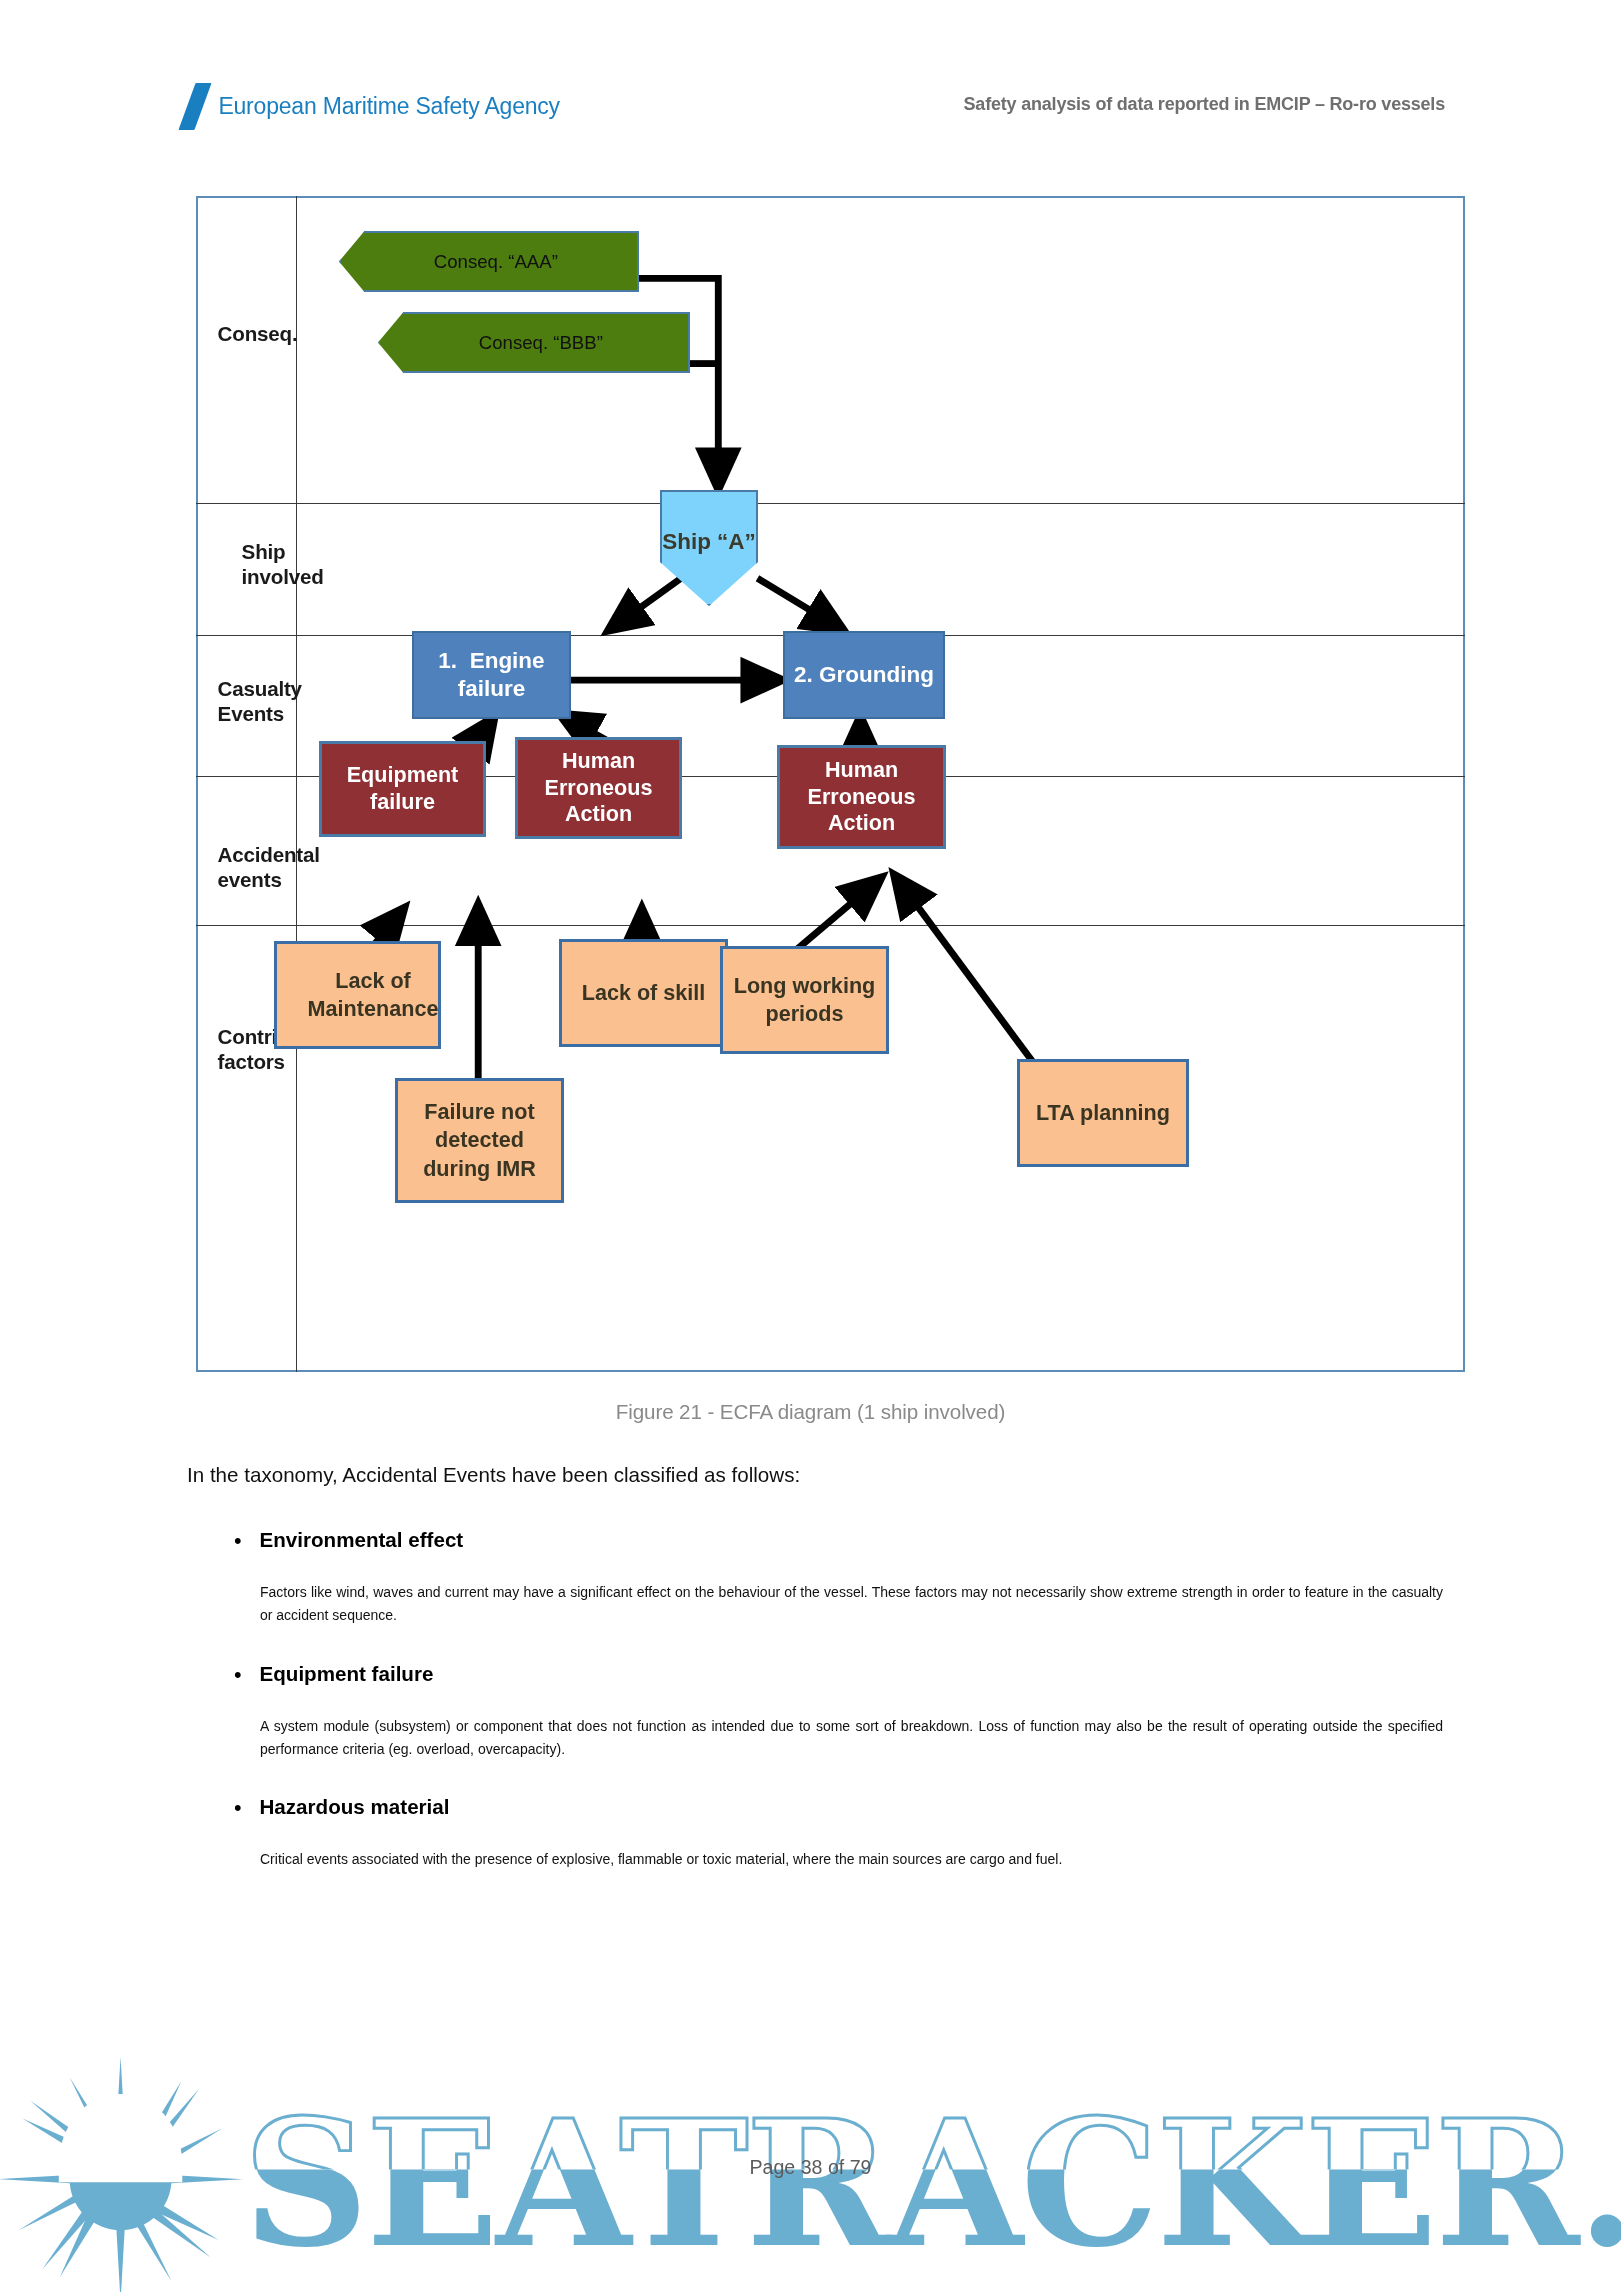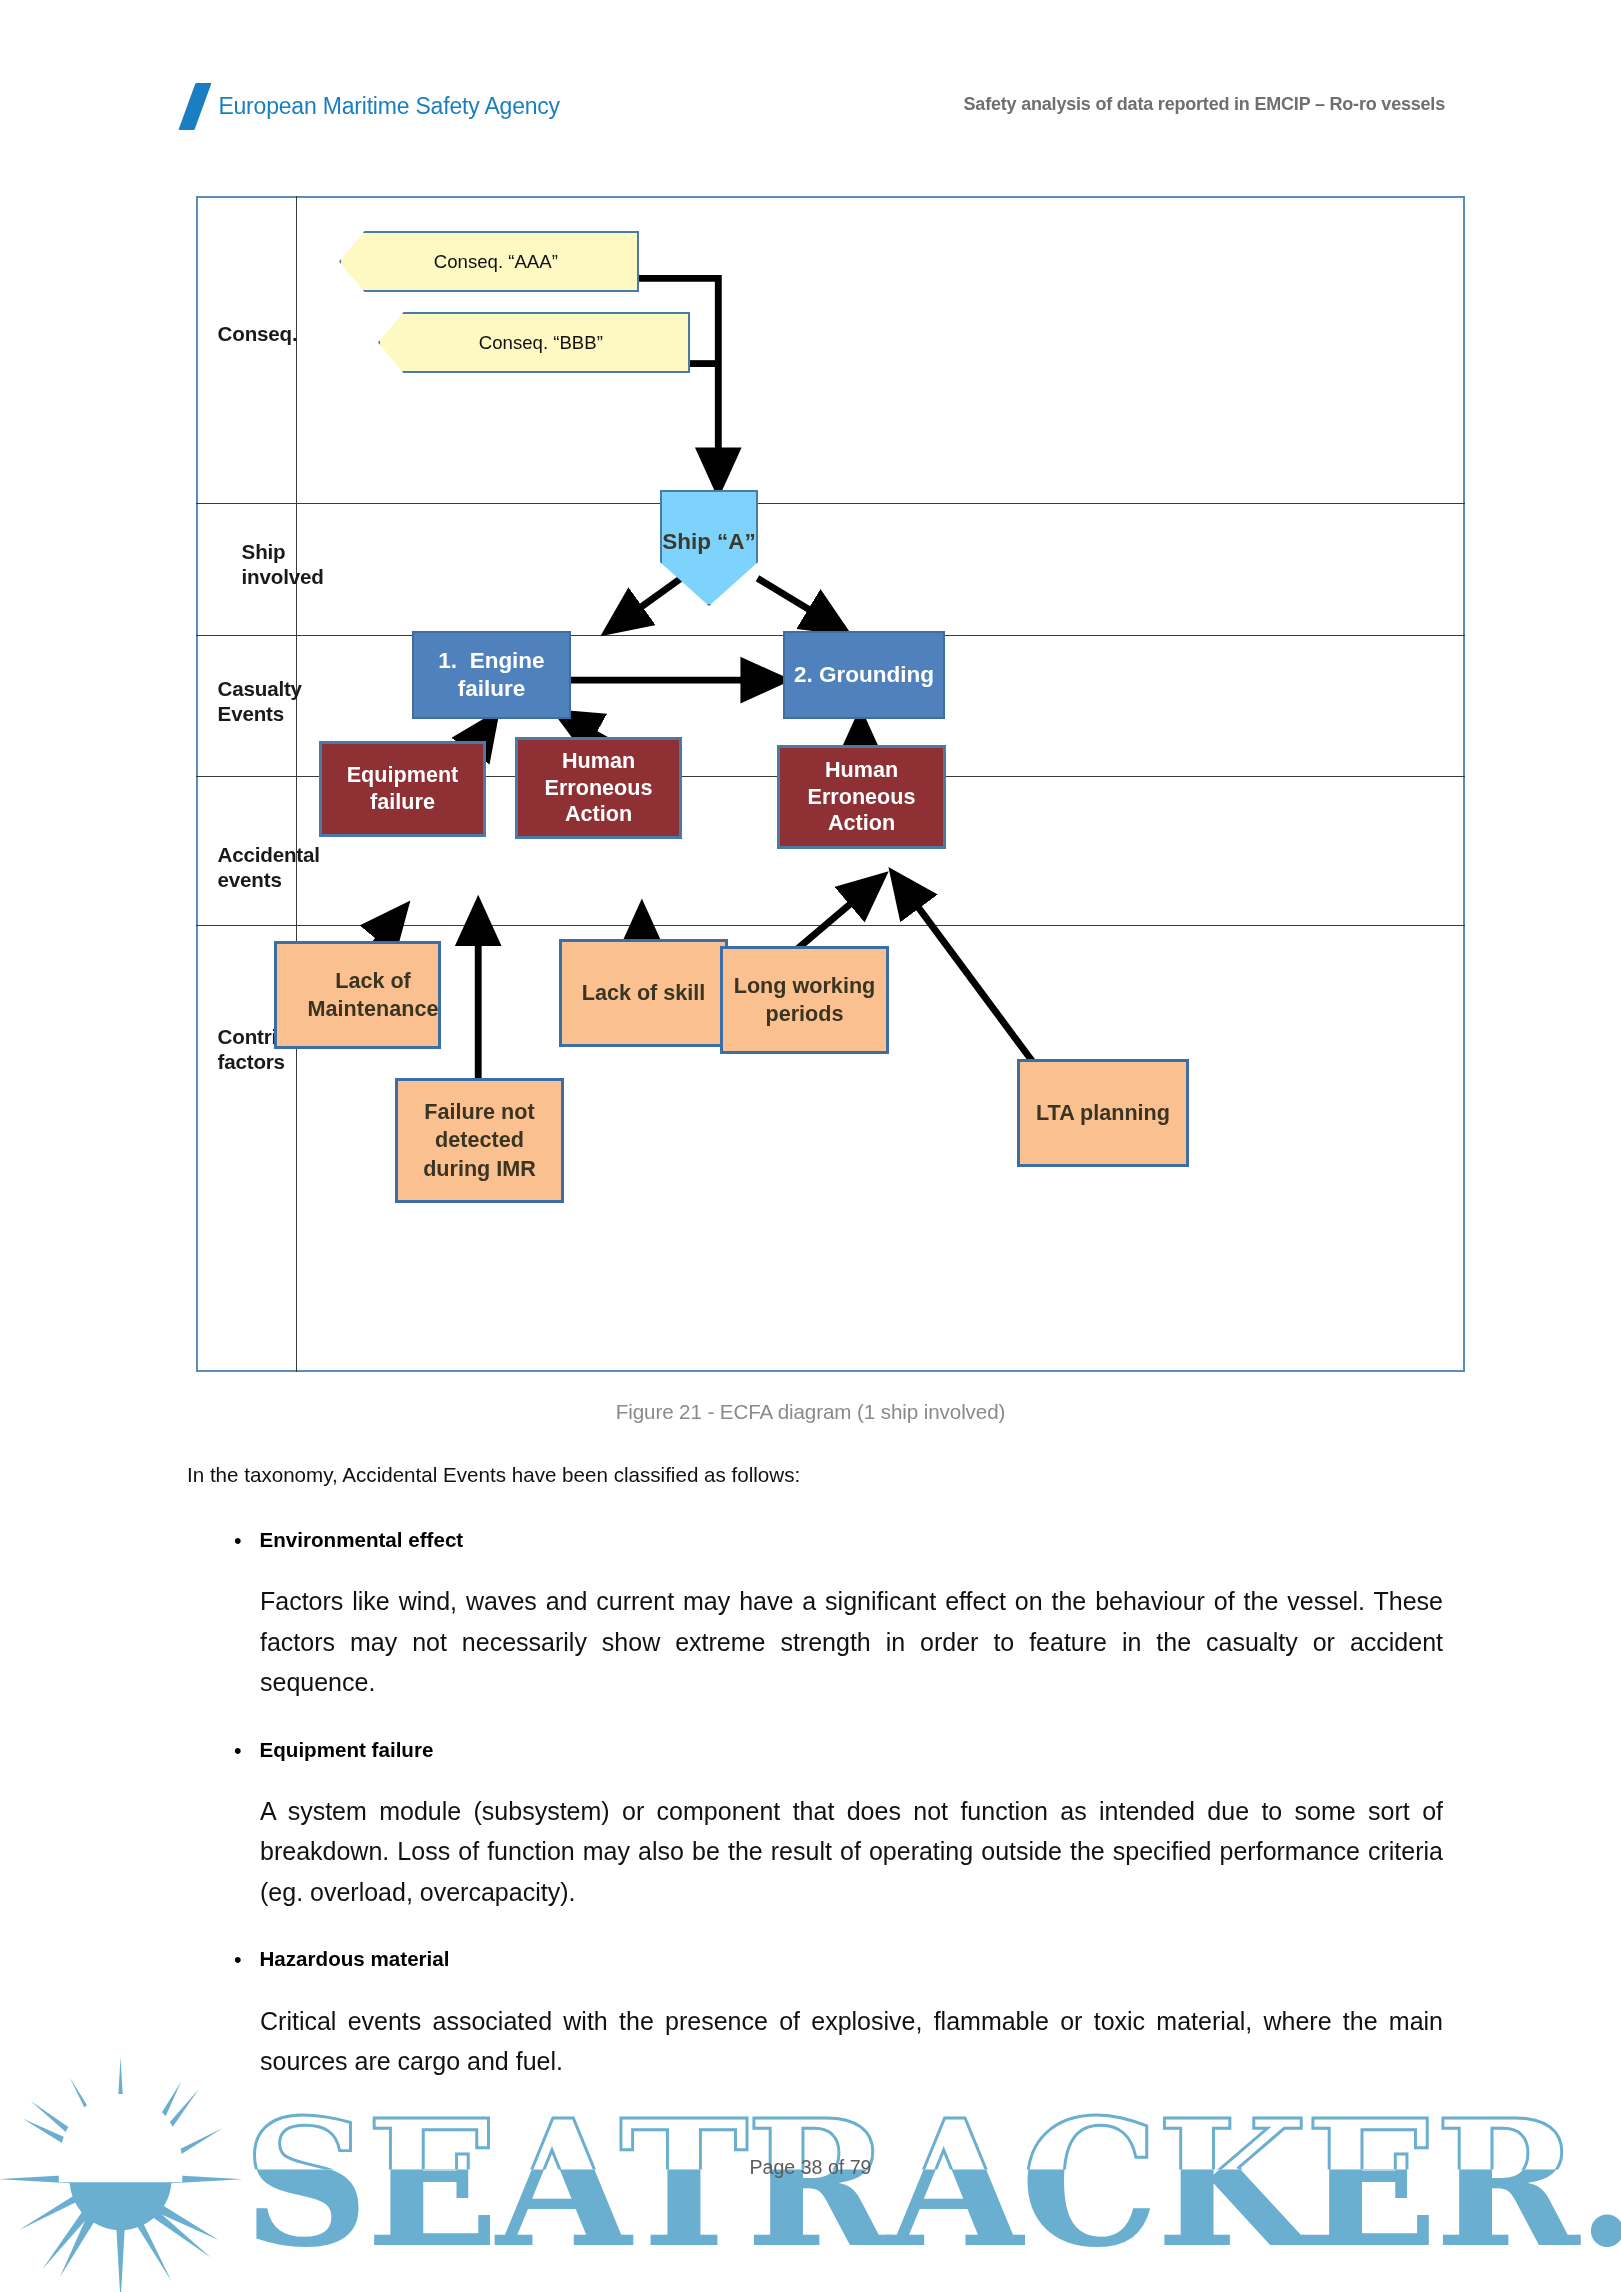--- a/index.html
+++ b/index.html
@@ -22,21 +22,21 @@
   .row-divider{position:absolute;left:0;width:100%;height:1px;background:#3a3a3a;}
   .col-divider{position:absolute;top:0;width:1px;height:100%;background:#3a3a3a;}
 
   .row-label{position:absolute;left:21.6px;font-size:20.6px;font-weight:bold;color:#1a1a1a;line-height:1.22;letter-spacing:-0.2px;}
 
   
   .shapes{position:absolute;inset:0;}
   .node{position:absolute;box-sizing:border-box;display:flex;align-items:center;justify-content:center;text-align:center;}
 
   .conseq-shape{
-    background:#fef9c3;border:2.9px solid #4a7ba8;
+    background:#4d7c0f;border:2.9px solid #4a7ba8;
     clip-path:polygon(0 50%, 25.5px 0, 100% 0, 100% 100%, 25.5px 100%);
     font-size:18.6px;color:#111;
     box-shadow:2.9px 2.9px 0 rgba(70,110,150,.22);
   }
   .conseq-shape span{padding-left:13.7px;}
 
   .ship-shape{
     background:#7dd3fc;border:2.9px solid #4a7ba8;
     clip-path:polygon(0 0, 100% 0, 100% 62%, 50% 100%, 0 62%);
     font-size:22.5px;font-weight:bold;color:#3c3a2b;
@@ -50,21 +50,21 @@
   svg.connectors{position:absolute;inset:0;width:100%;height:100%;pointer-events:none;}
 
   .fig-caption{position:absolute;left:0;top:1400px;width:1621px;text-align:center;font-size:20.6px;color:#8a8a8a;letter-spacing:-0.1px;}
 
   
   .body-text{position:absolute;left:187px;top:1460px;width:1256px;}
   .intro{font-size:20.6px;line-height:1.5;color:#111;margin:0 0 37px 0;}
   .bullet-row{display:flex;margin:0 0 27.4px 0;padding-left:47px;}
   .bullet-dot{width:25.5px;font-size:21.6px;line-height:1.2;color:#000;}
   .bullet-title{font-size:20.6px;font-weight:bold;color:#000;}
-  .para{font-size:25px;line-height:1.62;color:#111;text-align:justify;margin:0 0 35px 0;padding-left:73px;}
+  .para{font-size:14px;line-height:1.62;color:#111;text-align:justify;margin:0 0 35px 0;padding-left:73px;}
 
   
   .footer-pageno{position:absolute;left:0;top:2156px;width:1621px;text-align:center;font-size:19.6px;color:#5b5b5b;z-index:4;}
   .watermark{position:absolute;left:0;top:2037px;width:1621px;height:256px;z-index:3;pointer-events:none;}
 </style>
 </head>
 <body>
 
 <div class="page">
 

